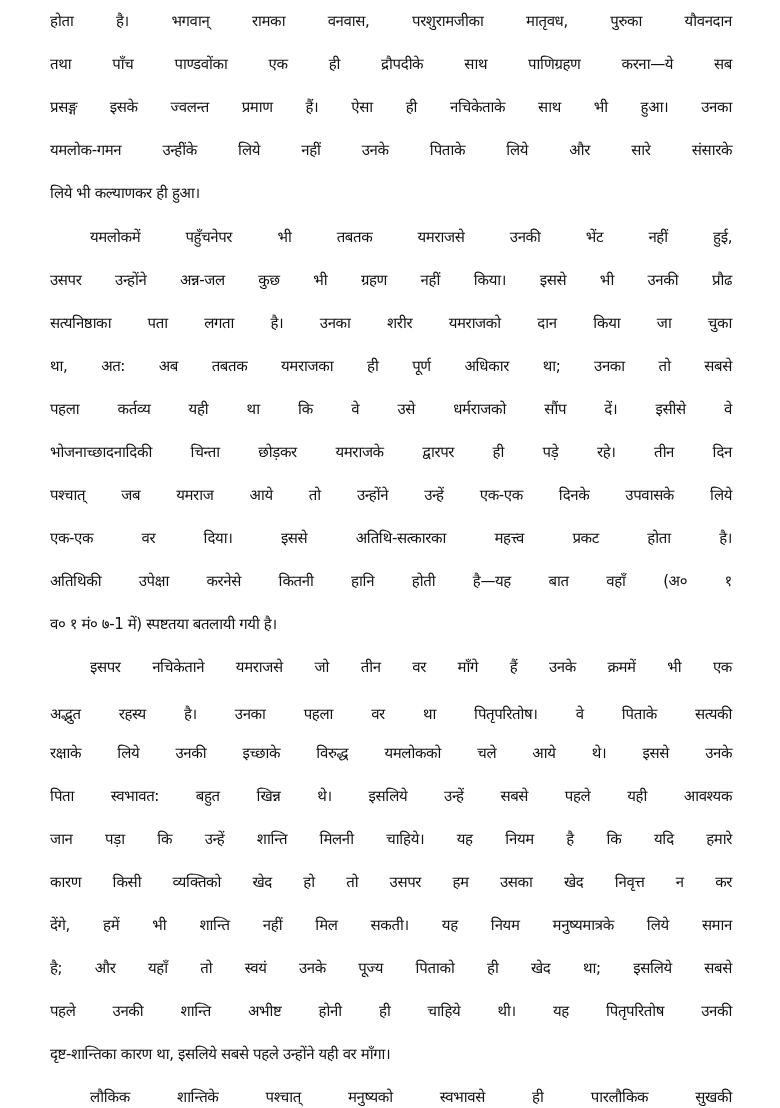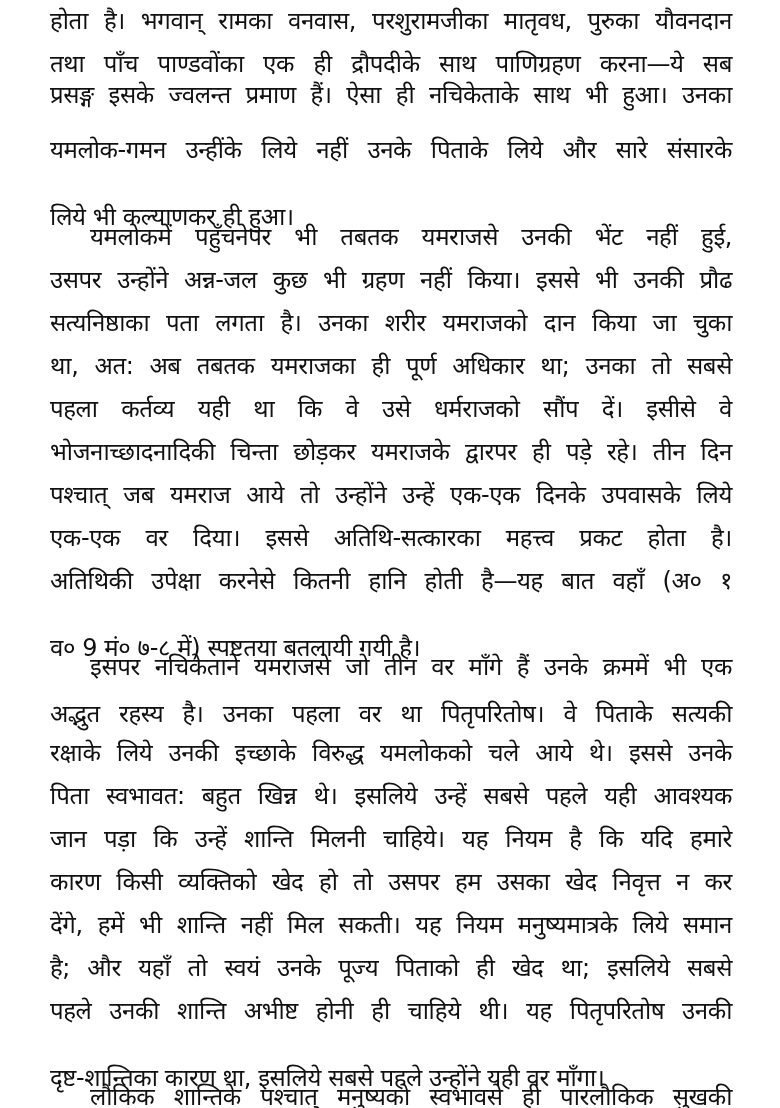--- a/index.html
+++ b/index.html
@@ -20,59 +20,58 @@
       left: 50px;
       top: 0px;
       width: 682px;
     }
     .line {
       position: absolute;
       left: 0;
       width: 682px;
       height: 43px;
       line-height: 43px;
-      font-size: 24px;
+      font-size: 15px;
       white-space: nowrap;
       text-align: justify;
       text-align-last: justify;
       letter-spacing: -0.4px;
     }
     .line.indent {
       left: 40px;
       width: 642px;
     }
     .line.last {
       text-align-last: left;
-      margin-top: 24px;
     }
   </style>
 </head>
 <body>
 
 <div class="page">
 
   <div>
     <div class="line" style="top:0px">होता है। भगवान् रामका वनवास, परशुरामजीका मातृवध, पुरुका यौवनदान</div>
     <div class="line" style="top:43px">तथा पाँच पाण्डवोंका एक ही द्रौपदीके साथ पाणिग्रहण करना—ये सब</div>
-    <div class="line" style="top:74px">प्रसङ्ग इसके ज्वलन्त प्रमाण हैं। ऐसा ही नचिकेताके साथ भी हुआ। उनका</div>
+    <div class="line" style="top:86px">प्रसङ्ग इसके ज्वलन्त प्रमाण हैं। ऐसा ही नचिकेताके साथ भी हुआ। उनका</div>
     <div class="line" style="top:129px">यमलोक-गमन उन्हींके लिये नहीं उनके पिताके लिये और सारे संसारके</div>
     <div class="line last" style="top:172px">लिये भी कल्याणकर ही हुआ।</div>
   </div>
 
   <div>
     <div class="line indent" style="top:216px">यमलोकमें पहुँचनेपर भी तबतक यमराजसे उनकी भेंट नहीं हुई,</div>
     <div class="line" style="top:259px">उसपर उन्होंने अन्न-जल कुछ भी ग्रहण नहीं किया। इससे भी उनकी प्रौढ</div>
     <div class="line" style="top:302px">सत्यनिष्ठाका पता लगता है। उनका शरीर यमराजको दान किया जा चुका</div>
     <div class="line" style="top:345px">था, अत: अब तबतक यमराजका ही पूर्ण अधिकार था; उनका तो सबसे</div>
     <div class="line" style="top:388px">पहला कर्तव्य यही था कि वे उसे धर्मराजको सौंप दें। इसीसे वे</div>
     <div class="line" style="top:431px">भोजनाच्छादनादिकी चिन्ता छोड़कर यमराजके द्वारपर ही पड़े रहे। तीन दिन</div>
     <div class="line" style="top:474px">पश्चात् जब यमराज आये तो उन्होंने उन्हें एक-एक दिनके उपवासके लिये</div>
     <div class="line" style="top:517px">एक-एक वर दिया। इससे अतिथि-सत्कारका महत्त्व प्रकट होता है।</div>
     <div class="line" style="top:560px">अतिथिकी उपेक्षा करनेसे कितनी हानि होती है—यह बात वहाँ (अ० १</div>
-    <div class="line last" style="top:603px">व० 9 मं० ७-८ में) स्पष्टतया बतलायी गयी है।</div>
+    <div class="line last" style="top:603px">व० १ मं० ७-1 में) स्पष्टतया बतलायी गयी है।</div>
   </div>
 
   <div>
     <div class="line indent" style="top:646px">इसपर नचिकेताने यमराजसे जो तीन वर माँगे हैं उनके क्रममें भी एक</div>
     <div class="line" style="top:693px">अद्भुत रहस्य है। उनका पहला वर था पितृपरितोष। वे पिताके सत्यकी</div>
     <div class="line" style="top:732px">रक्षाके लिये उनकी इच्छाके विरुद्ध यमलोकको चले आये थे। इससे उनके</div>
     <div class="line" style="top:775px">पिता स्वभावत: बहुत खिन्न थे। इसलिये उन्हें सबसे पहले यही आवश्यक</div>
     <div class="line" style="top:818px">जान पड़ा कि उन्हें शान्ति मिलनी चाहिये। यह नियम है कि यदि हमारे</div>
     <div class="line" style="top:861px">कारण किसी व्यक्तिको खेद हो तो उसपर हम उसका खेद निवृत्त न कर</div>
     <div class="line" style="top:904px">देंगे, हमें भी शान्ति नहीं मिल सकती। यह नियम मनुष्यमात्रके लिये समान</div>

